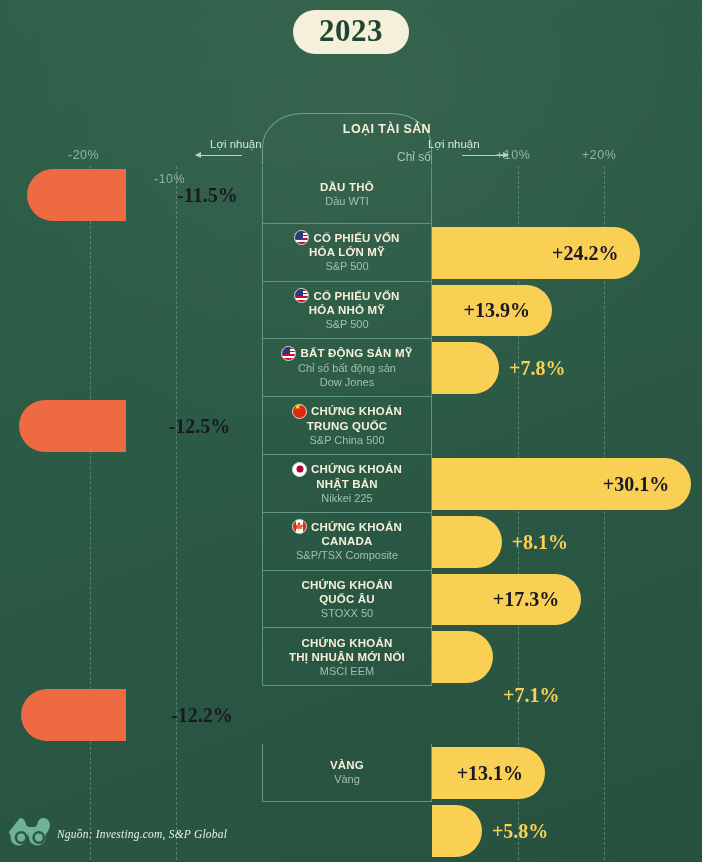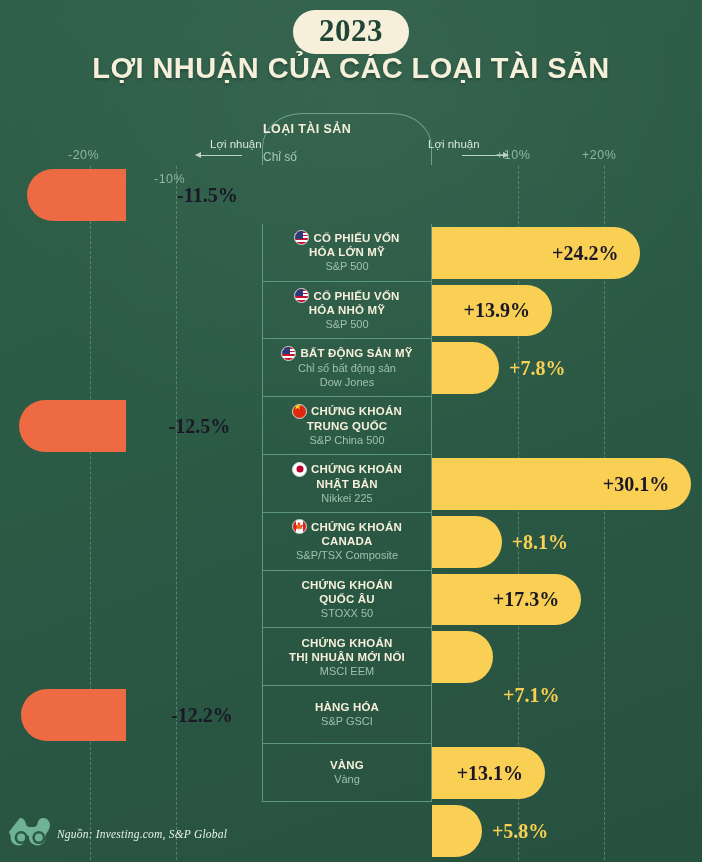--- a/index.html
+++ b/index.html
@@ -77,21 +77,21 @@
 
   
   .dome {
     position:absolute;
     left:262px; width:170px;
     top:113px; height:52px;
     border:1.4px solid #6fa389;
     border-bottom:none;
     border-top-left-radius:40px 34px;
     border-top-right-radius:40px 34px;
-    text-align:left;
+    text-align:right;
     padding-top:8px;
   }
   .dome .h1 { color:#f6f0db; font-weight:bold; font-size:12.5px; letter-spacing:0.4px; }
   .dome .h2 { color:#a8c6b5; font-size:12px; margin-top:14px; }
 
   
   #rows { position:absolute; left:0; top:166px; width:566px; }
   .row { position:relative; }
   .bar {
     position:absolute;
@@ -185,21 +185,20 @@
     position:absolute; left:8px; bottom:14px;
     width:42px; height:34px;
   }
 </style>
 </head>
 <body>
 
 <div id="canvas">
 
   <div class="year-pill">2023</div>
-  <div class="main-title">LỢI NHUẬN CỦA CÁC LOẠI TÀI SẢN</div>
 
   <div id="axis-layer">
       <div class="axis-label" style="left: 68px;">-20%</div>
       <div class="gridline" style="left: 90px;"></div>
       <div class="axis-label" style="left: 154px; margin-top: 24px;">-10%</div>
       <div class="gridline" style="left: 176px;"></div>
       <div class="axis-label" style="left: 496px;">+10%</div>
       <div class="gridline" style="left: 518px;"></div>
       <div class="axis-label" style="left: 582px;">+20%</div>
       <div class="gridline" style="left: 604px;"></div>
@@ -212,20 +211,26 @@
 
   <div class="axis-note" style="left:210px;">Lợi nhuận</div>
   <div class="arrow-line arrow-left" style="left:196px; width:46px;"></div>
   <div class="axis-note" style="left:428px;">Lợi nhuận</div>
   <div class="arrow-line arrow-right" style="left:462px; width:46px;"></div>
 
   <div id="rows">
       <div class="row" style="height: 57.8px;">
         <div class="bar neg" style="width: 98.9px;"></div>
         <div class="bar-value" style="left: 177.1px;">-11.5%</div>
+        <div class="center-cell">
+          <div class="center-inner">
+            <div class="cc-name">DẦU THÔ</div>
+            <div class="cc-idx">Dầu WTI</div>
+          </div>
+        </div>
       </div>
       <div class="row" style="height: 57.8px;">
         <div class="bar pos" style="width: 208.12px;"></div>
         <div class="bar-value" style="left: 552.12px;">+24.2%</div>
         <div class="center-cell">
           <div class="center-inner">
             <div class="cc-name"><span class="flag flag-us"></span>CỔ PHIẾU VỐN</div>
             <div class="cc-name">HÓA LỚN MỸ</div>
             <div class="cc-idx">S&amp;P 500</div>
           </div>
@@ -304,26 +309,20 @@
           <div class="center-inner">
             <div class="cc-name">CHỨNG KHOÁN</div>
             <div class="cc-name">THỊ NHUẬN MỚI NỔI</div>
             <div class="cc-idx">MSCI EEM</div>
           </div>
         </div>
       </div>
       <div class="row" style="height: 57.8px;">
         <div class="bar neg" style="width: 104.92px;"></div>
         <div class="bar-value" style="left: 171.08px;">-12.2%</div>
-        <div class="center-cell">
-          <div class="center-inner">
-            <div class="cc-name">HÀNG HÓA</div>
-            <div class="cc-idx">S&amp;P GSCI</div>
-          </div>
-        </div>
       </div>
       <div class="row" style="height: 57.8px;">
         <div class="bar pos" style="width: 112.66px;"></div>
         <div class="bar-value" style="left: 456.66px;">+13.1%</div>
         <div class="center-cell">
           <div class="center-inner">
             <div class="cc-name">VÀNG</div>
             <div class="cc-idx">Vàng</div>
           </div>
         </div>

